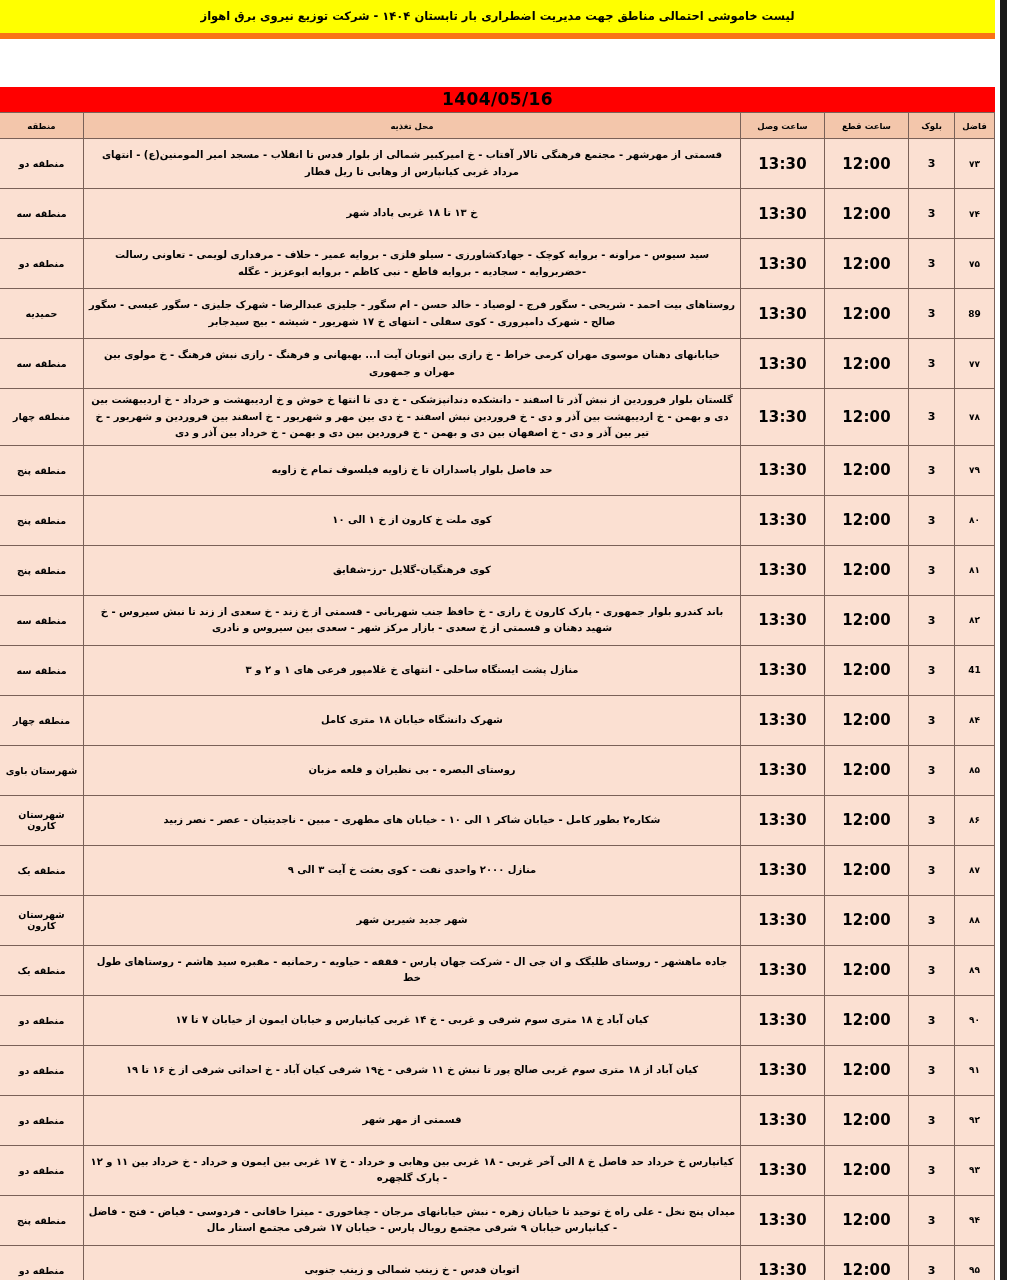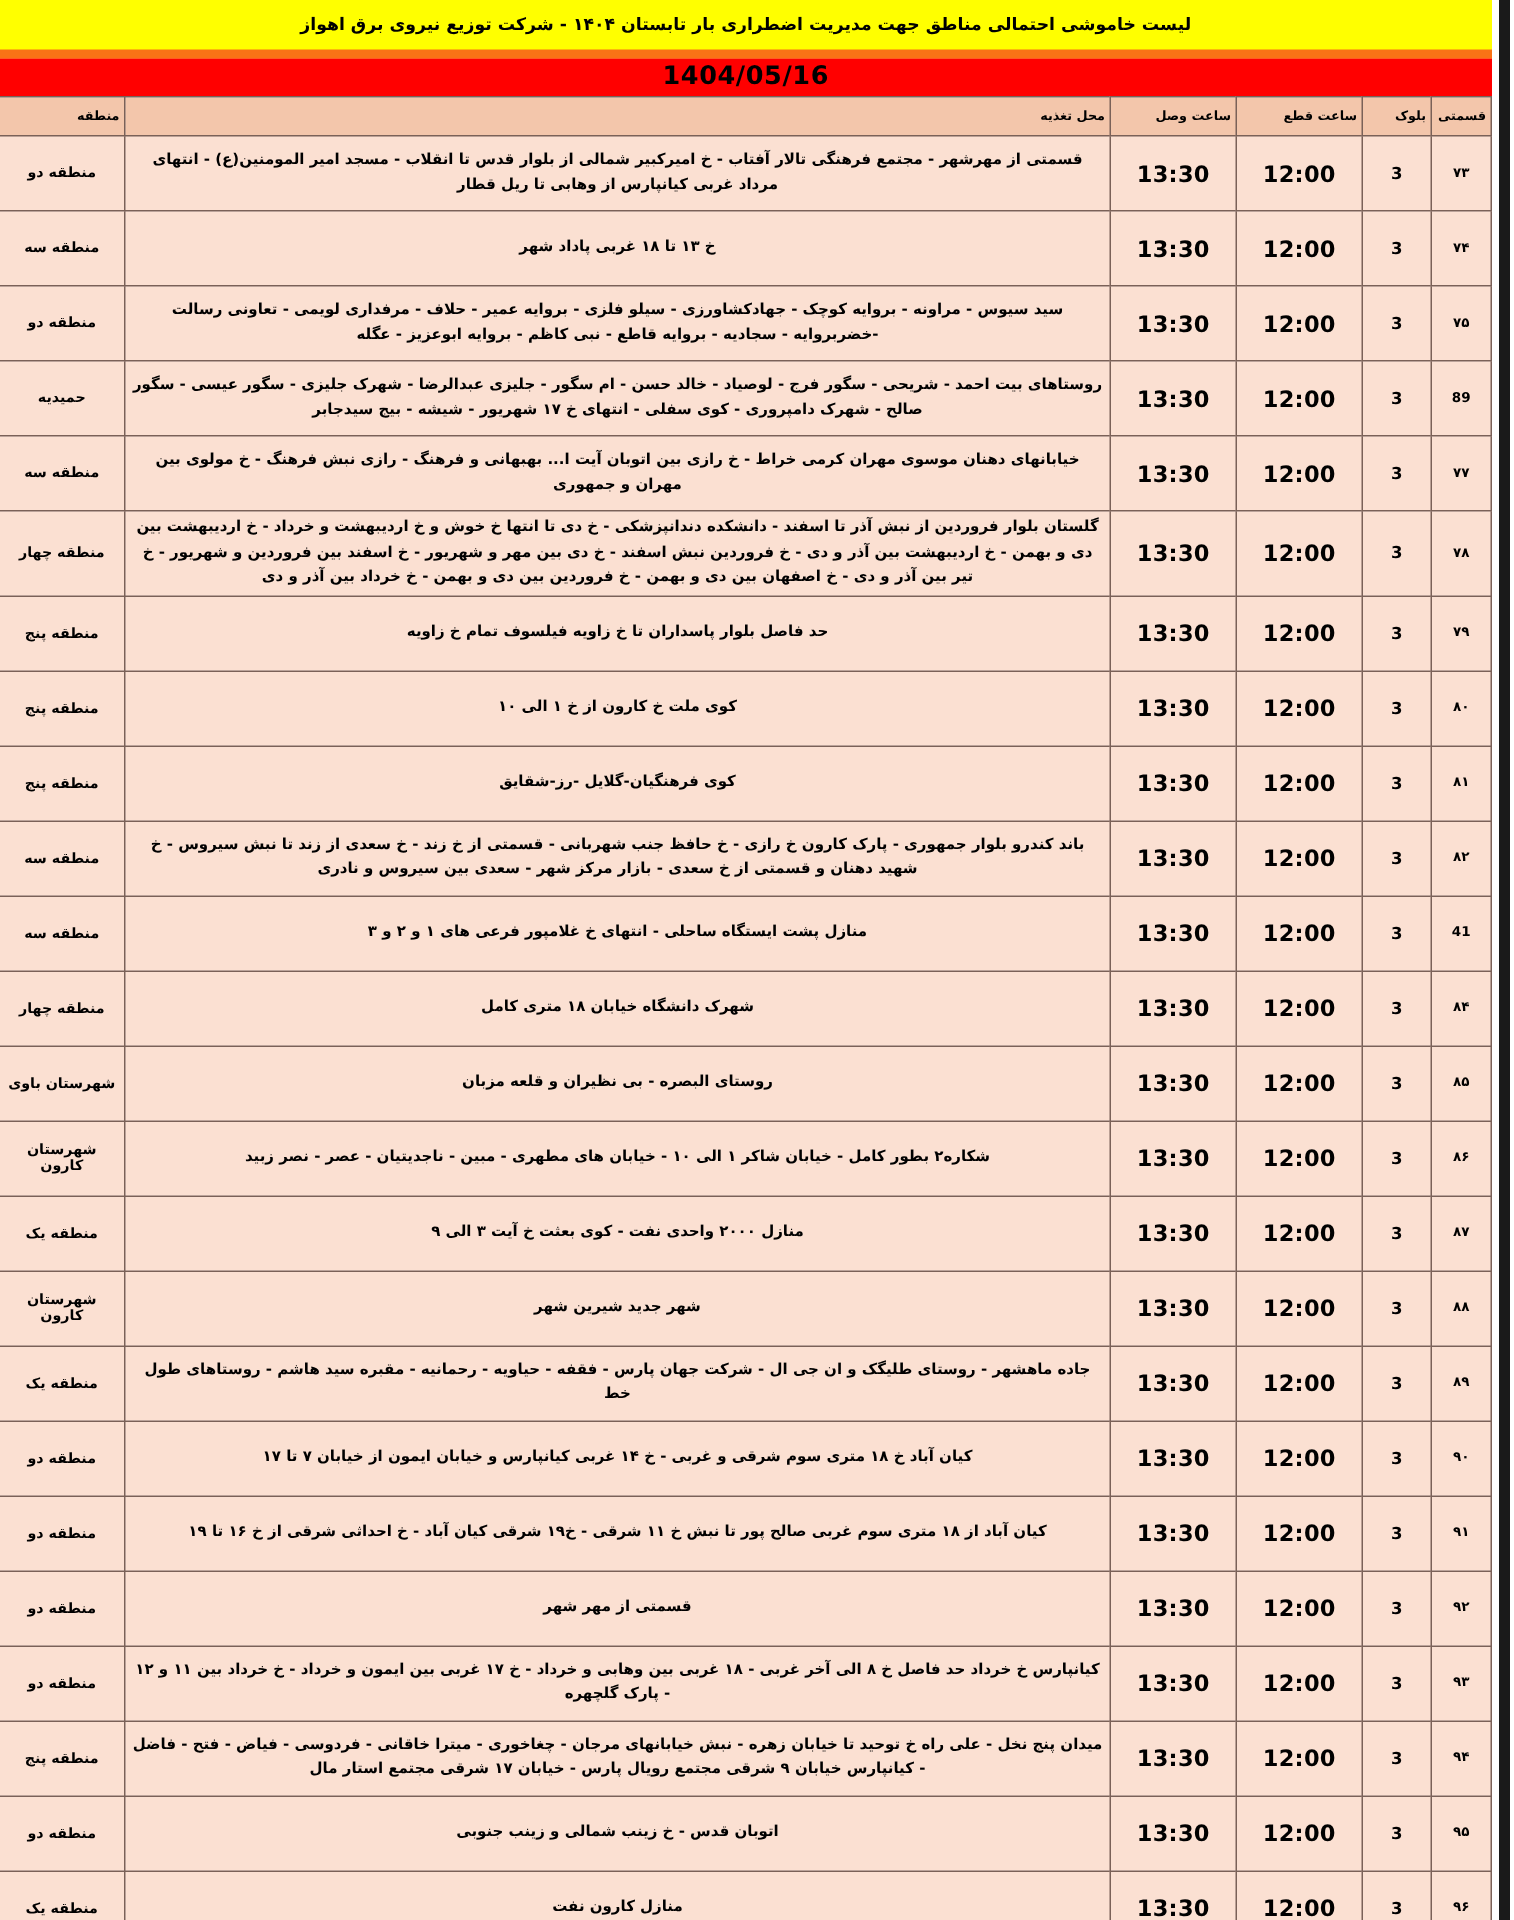--- a/index.html
+++ b/index.html
@@ -65,20 +65,21 @@
   }
   .date-band {
     background: #ff0000;
     height: 25px;
     line-height: 25px;
     text-align: center;
     font-size: 17px;
     font-weight: bold;
     color: #000000;
     letter-spacing: 0.4px;
+    margin-top: 48px;
   }
 
   
   table.outage {
     width: 995px;
     border-collapse: collapse;
     table-layout: fixed;
     direction: rtl;
   }
   table.outage th,
@@ -90,21 +91,20 @@
     vertical-align: middle;
     text-align: center;
     box-sizing: border-box;
   }
   table.outage thead th {
     background: #f3c6ab;
     font-size: 8.5px;
     font-weight: bold;
     height: 26px;
     padding: 2px 3px;
-    text-align: right;
   }
 
   
   col.c-radif  { width: 40px; }
   col.c-block  { width: 46px; }
   col.c-ghat   { width: 84px; }
   col.c-vasl   { width: 84px; }
   col.c-mahal  { width: 657px; }
   col.c-mantaghe { width: 84px; }
 
@@ -153,21 +153,21 @@
       <colgroup>
         <col class="c-radif">
         <col class="c-block">
         <col class="c-ghat">
         <col class="c-vasl">
         <col class="c-mahal">
         <col class="c-mantaghe">
       </colgroup>
       <thead>
         <tr>
-          <th>قسمتی</th>
+          <th>فاضل</th>
           <th>بلوک</th>
           <th>ساعت قطع</th>
           <th>ساعت وصل</th>
           <th>محل تغذیه</th>
           <th>منطقه</th>
         </tr>
       </thead>
       <tbody id="table-body">
           <tr class="datarow">
             <td class="radif">۷۳</td>

